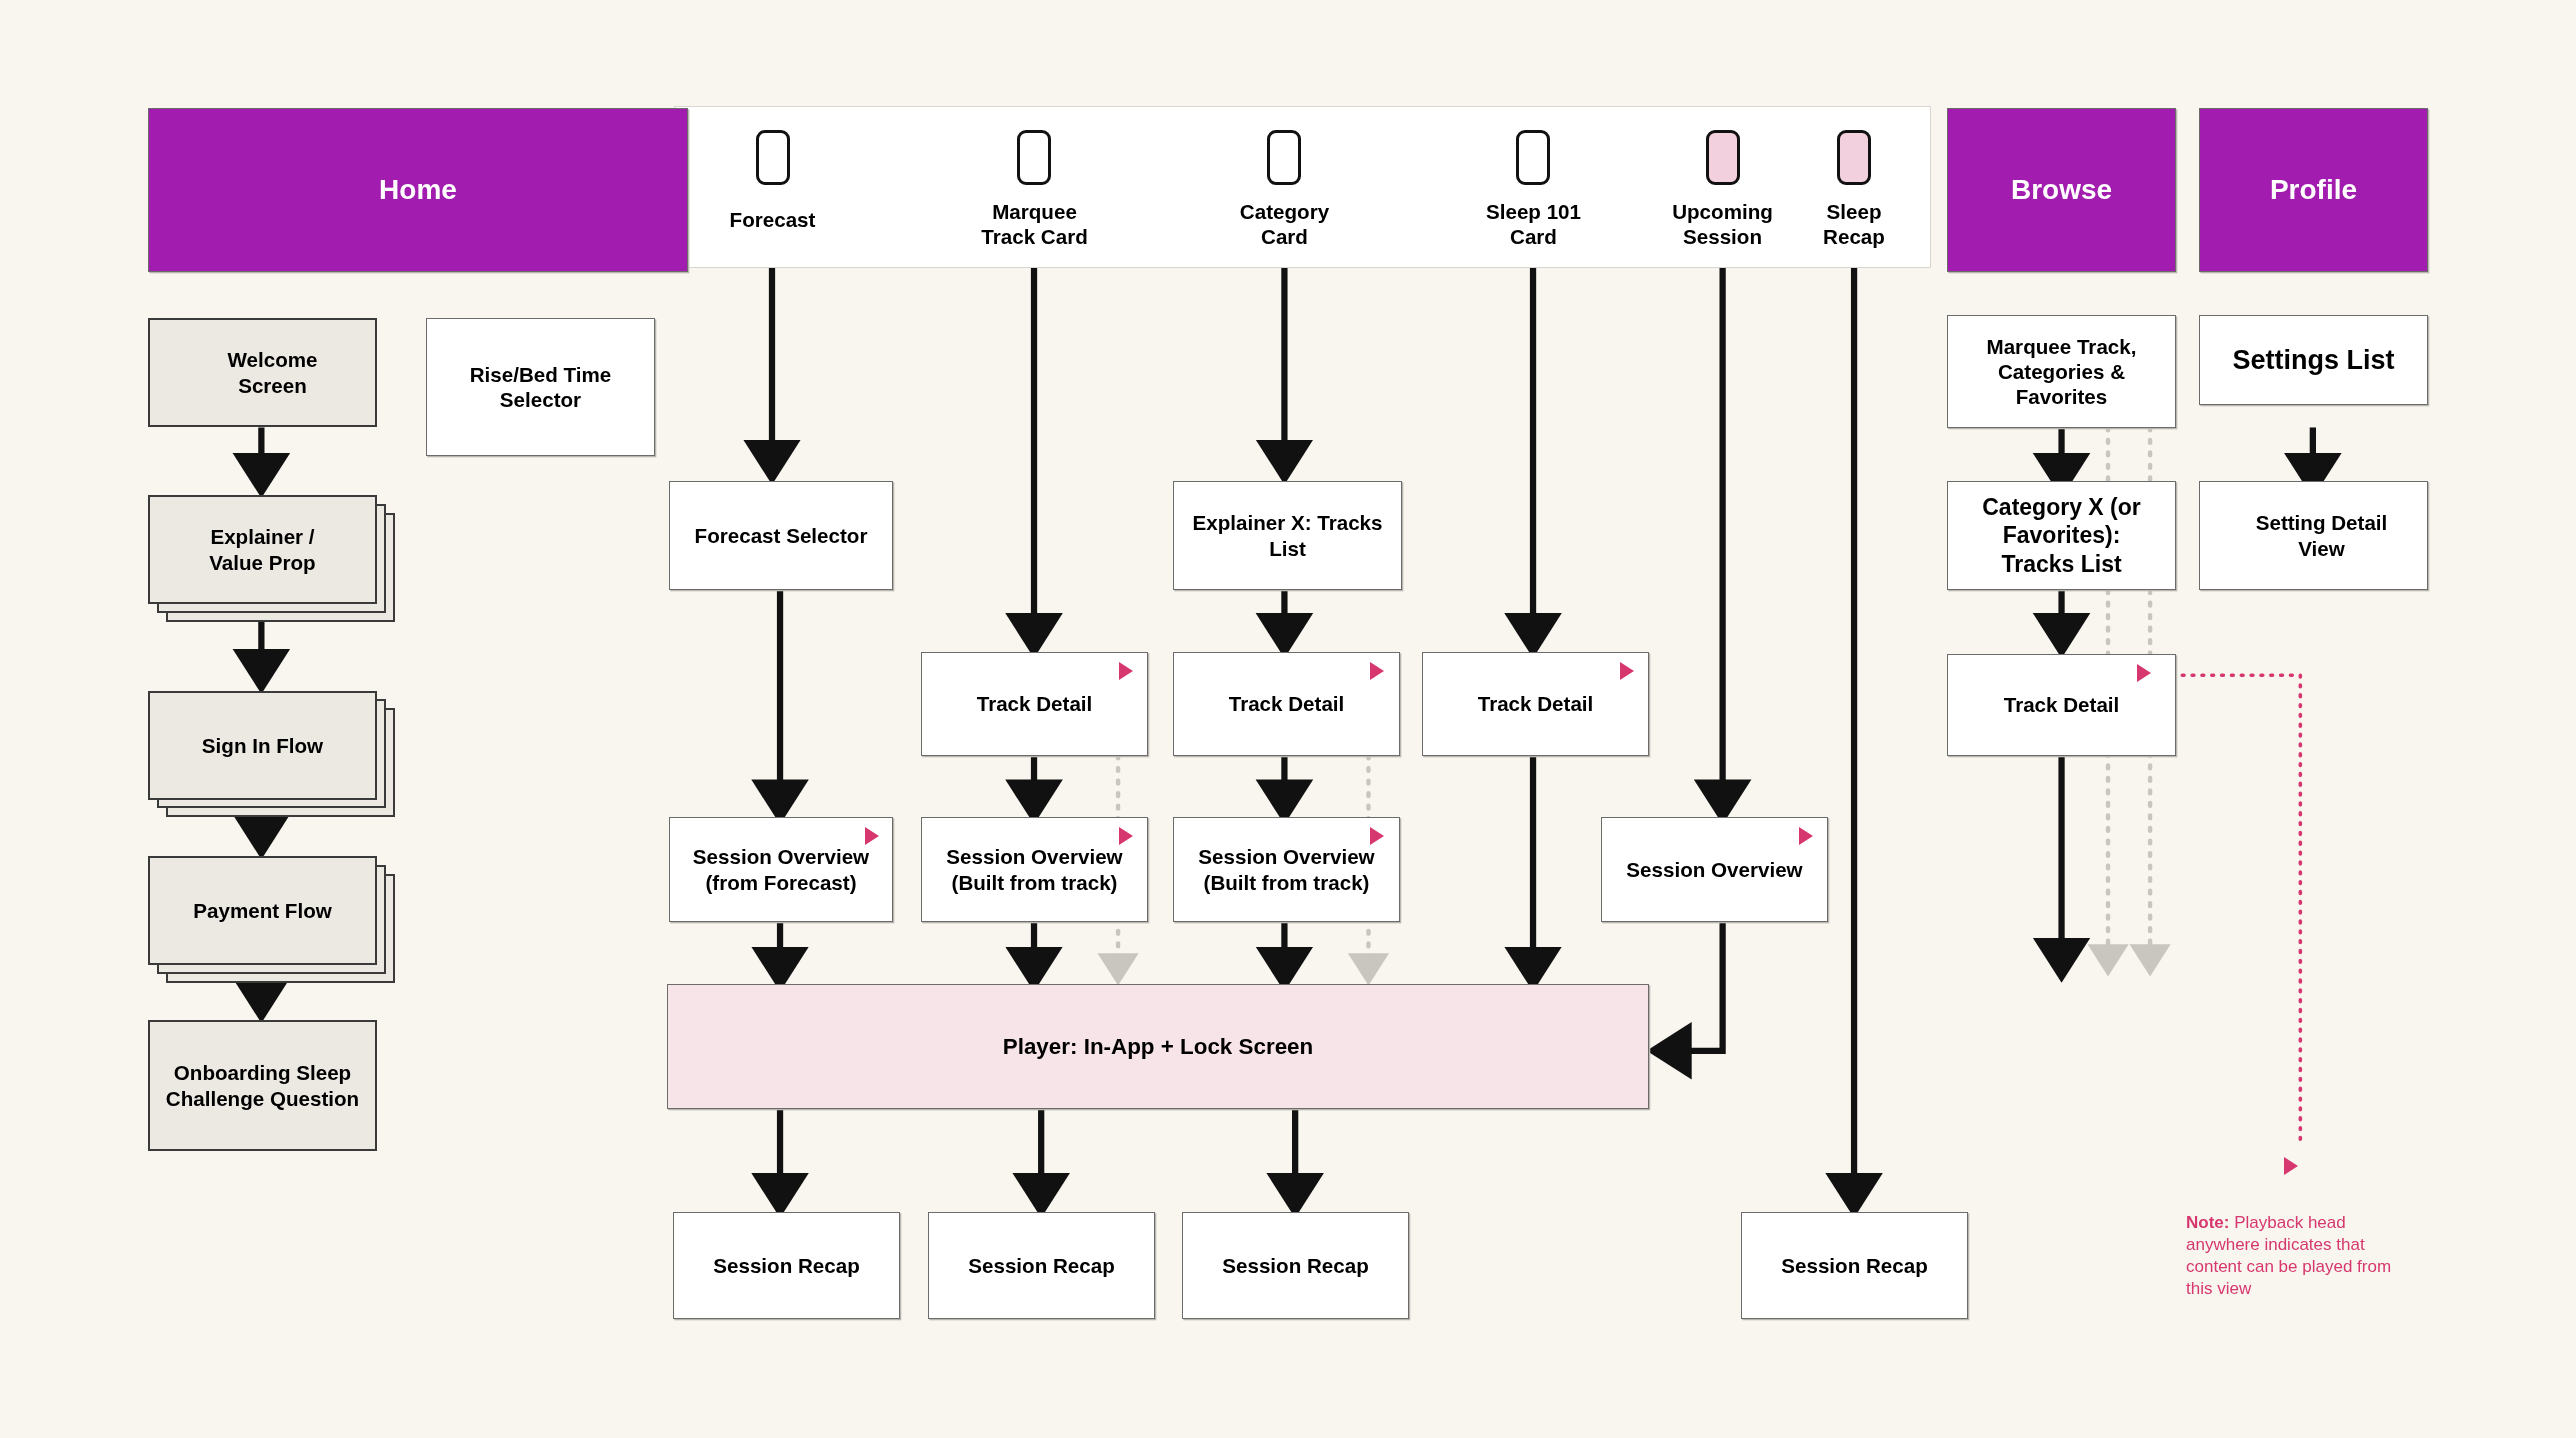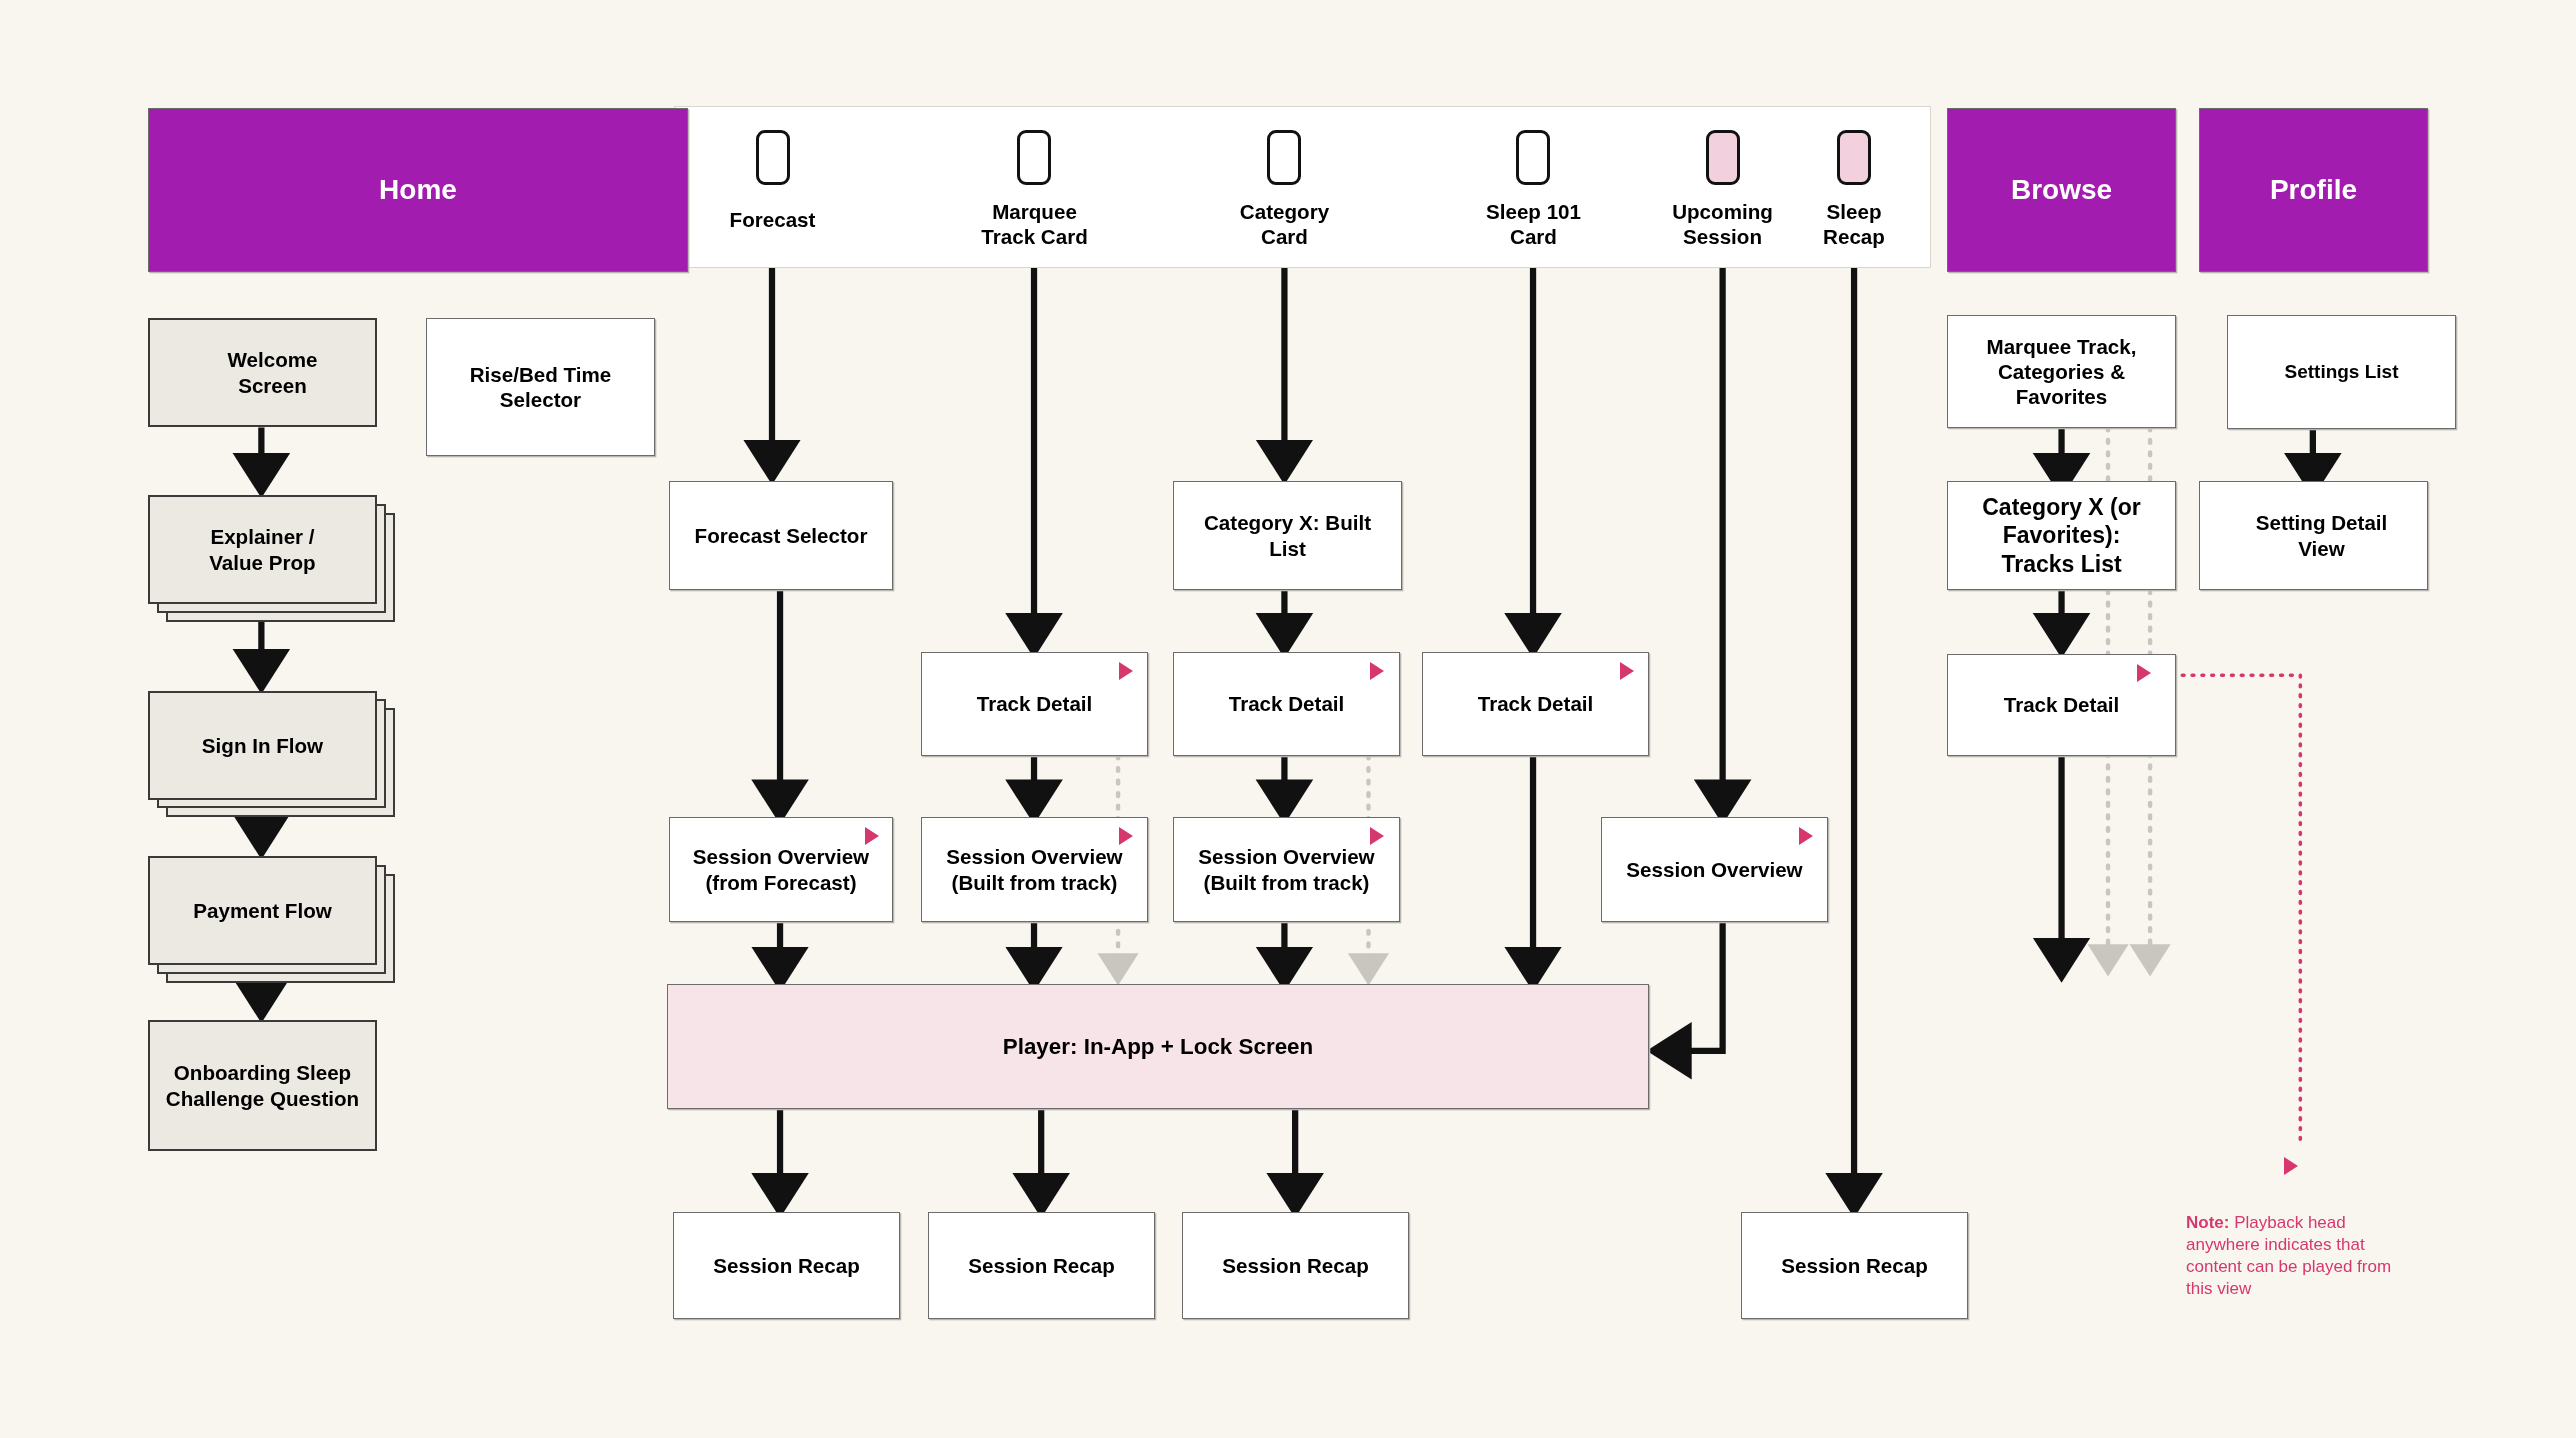--- a/index.html
+++ b/index.html
@@ -237,21 +237,21 @@
 
   <div class="card-icon filled" style="left:1837px; top:130px; width:34px; height:55px;"></div>
   <div class="card-label" style="left:1778px; top:200px; width:152px; font-size:20.6px;">
     <div>Sleep</div>
     <div>Recap</div>
   </div>
 
   <div class="node n-white" style="left:669px; top:481px; width:224px; height:109px; font-size:20.6px;">Forecast Selector</div>
 
   <div class="node n-white" style="left:1173px; top:481px; width:229px; height:109px; font-size:20.6px; flex-direction:column;">
-    <span>Category X: Built</span>
+    <span>Explainer X: Tracks</span>
     <span>List</span>
   </div>
 
   <div class="node n-white" style="left:921px; top:652px; width:227px; height:104px; font-size:20.6px;">Track Detail</div>
   <div class="play-head" style="left:1119px; top:662px;"></div>
 
   <div class="node n-white" style="left:1173px; top:652px; width:227px; height:104px; font-size:20.6px;">Track Detail</div>
   <div class="play-head" style="left:1370px; top:662px;"></div>
 
   <div class="node n-white" style="left:1422px; top:652px; width:227px; height:104px; font-size:20.6px;">Track Detail</div>
@@ -301,21 +301,21 @@
     <span>Favorites):</span>
     <span>Tracks List</span>
   </div>
 
   <div class="node n-white" style="left:1947px; top:654px; width:229px; height:102px; font-size:20.6px;">Track Detail</div>
   <div class="play-head" style="left:2137px; top:664px;"></div>
 
 
   <div class="node n-black" style="left:2199px; top:108px; width:229px; height:164px; font-size:28px;">Profile</div>
 
-  <div class="node n-white" style="left:2199px; top:315px; width:229px; height:114px; font-size:19px;margin-left:28px;">Settings List</div>
+  <div class="node n-white" style="left:2199px; top:315px; width:229px; height:90px; font-size:27px;">Settings List</div>
 
   <div class="node n-white" style="left:2199px; top:481px; width:229px; height:109px; font-size:20.6px; flex-direction:column;padding-left:16px;">
     <span>Setting Detail</span>
     <span>View</span>
   </div>
 
   <div class="play-head" style="left:2284px; top:1157px;"></div>
   <div class="note-box" style="left:2186px; top:1212px; width:225px; font-size:17px;">
     <b>Note:</b><span> Playback head anywhere indicates that content can be played from this view</span>
   </div>

